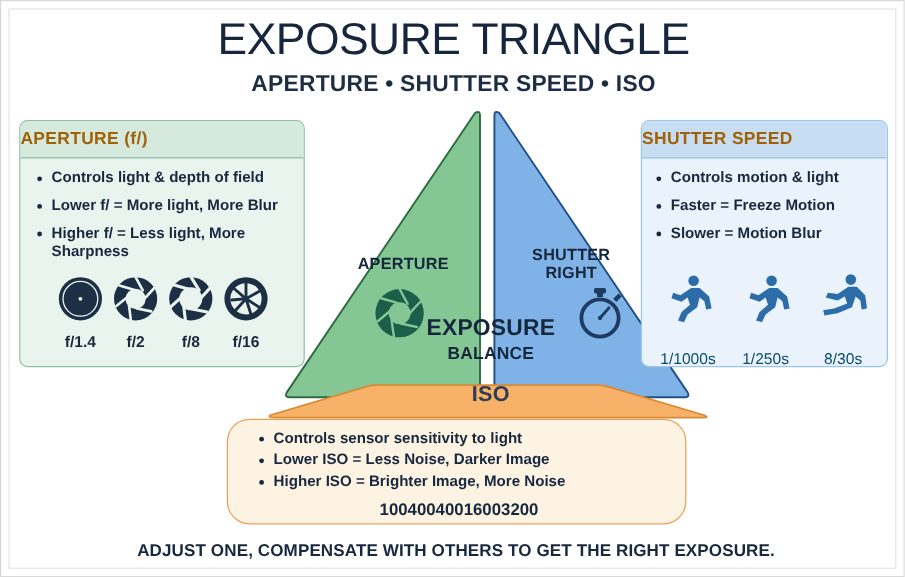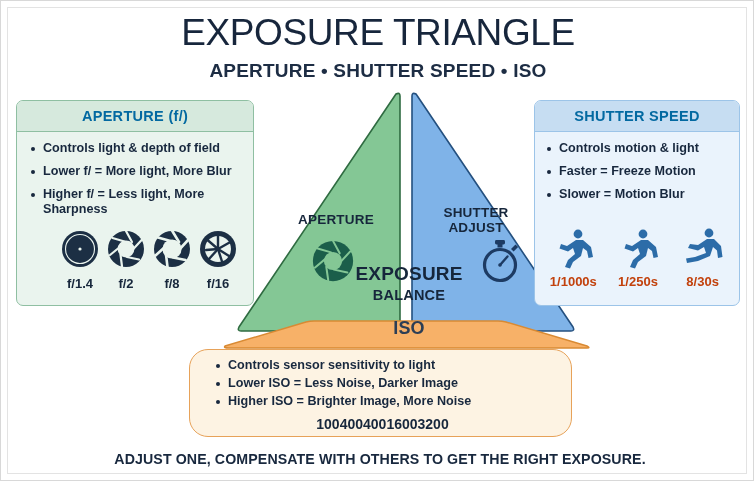--- a/index.html
+++ b/index.html
@@ -45,22 +45,22 @@
 
   .icon-abs{position:absolute;}
   #ico-aperture{left:281px;top:237px;}
   #ico-stopwatch{left:449px;top:237px;}
 
   
   .panel{
     position:absolute;border-radius:7px;box-sizing:border-box;overflow:hidden;
   }
   .panel-head{
-    box-sizing:border-box;text-align:center;font-weight:bold;
-    font-size:14.5px;color:#0369a1;letter-spacing:0.3px;
+    box-sizing:border-box;text-align:left;font-weight:bold;
+    font-size:14.5px;color:#a16207;letter-spacing:0.3px;
   }
   .panel-body{box-sizing:border-box;}
 
   
   #panel-aperture{left:15px;top:99px;width:238px;height:206px;
     background:#eaf4ee;border:1.4px solid #8fbfa2;}
   #panel-aperture .panel-head{height:31px;line-height:31px;
     background:#d6e9dd;border-bottom:1.4px solid #8fbfa2;}
   #panel-aperture .panel-body{padding:9px 10px 0 12px;}
 
@@ -76,31 +76,31 @@
     position:relative;padding-left:14px;margin-bottom:8px;
     font-size:12.6px;color:#18283e;line-height:15px;font-weight:bold;
   }
   ul.bullets li:before{
     content:"";position:absolute;left:2px;top:5.5px;
     width:4px;height:4px;border-radius:50%;background:#18283e;
   }
 
   
   .ap-strip{position:absolute;left:0;top:128px;width:238px;}
-  .ap-row{display:flex;justify-content:flex-end;align-items:flex-end;
+  .ap-row{display:flex;justify-content:center;align-items:flex-end;
     padding:0 14px;box-sizing:border-box;}
   .ap-cell{width:46px;text-align:center;}
   .ap-cap{font-size:13px;font-weight:bold;color:#17273c;margin-top:3px;}
 
   
   .sh-strip{position:absolute;left:0;top:126px;width:206px;}
   .sh-row{display:flex;justify-content:space-around;align-items:flex-end;
     padding:0 6px;box-sizing:border-box;}
   .sh-cell{width:62px;text-align:center;}
-  .sh-cap{font-size:13px;font-weight:bold;color:#c2410c;margin-top:1px;}
+  .sh-cap{font-size:13px;font-weight:normal;color:#0c4a6e;margin-top:17px;}
 
   
   #panel-iso{
     position:absolute;left:188px;top:348px;width:383px;height:88px;
     background:#fdf3e3;border:1.4px solid #e7a259;border-radius:19px;
     box-sizing:border-box;padding:8px 0 0 0;
   }
   #panel-iso ul.bullets{padding-left:24px;}
   #panel-iso ul.bullets li{margin-bottom:3px;font-size:12.6px;}
   .iso-scale{
@@ -158,21 +158,21 @@
         <path d="M 33 11 l 4.5 -4.5 l 2.6 2.6 l -4.5 4.5 Z" fill="#1d3b63"></path>
         <circle cx="22" cy="27" r="15.5" fill="none" stroke="#1d3b63" stroke-width="3.2"></circle>
         <line x1="22" y1="27" x2="29.5" y2="18.5" stroke="#1d3b63" stroke-width="2.4" stroke-linecap="round"></line>
         <circle cx="22" cy="27" r="1.8" fill="#1d3b63"></circle>
       </svg>
     </div>
 
     <div class="tri-label" id="lbl-aperture">APERTURE</div>
     <div class="tri-label" id="lbl-shutter">
       <span>SHUTTER</span><br>
-      <span>ADJUST</span>
+      <span>RIGHT</span>
     </div>
     <div class="tri-label" id="lbl-exposure">EXPOSURE</div>
     <div class="tri-label" id="lbl-balance">BALANCE</div>
     <div class="tri-label" id="lbl-iso">ISO</div>
   </div>
 
   <div class="panel" id="panel-aperture">
     <div class="panel-head">APERTURE (f/)</div>
     <div class="panel-body">
       <ul class="bullets">

